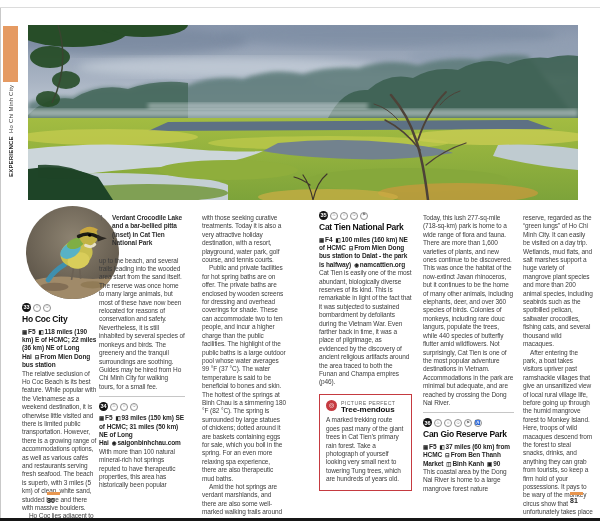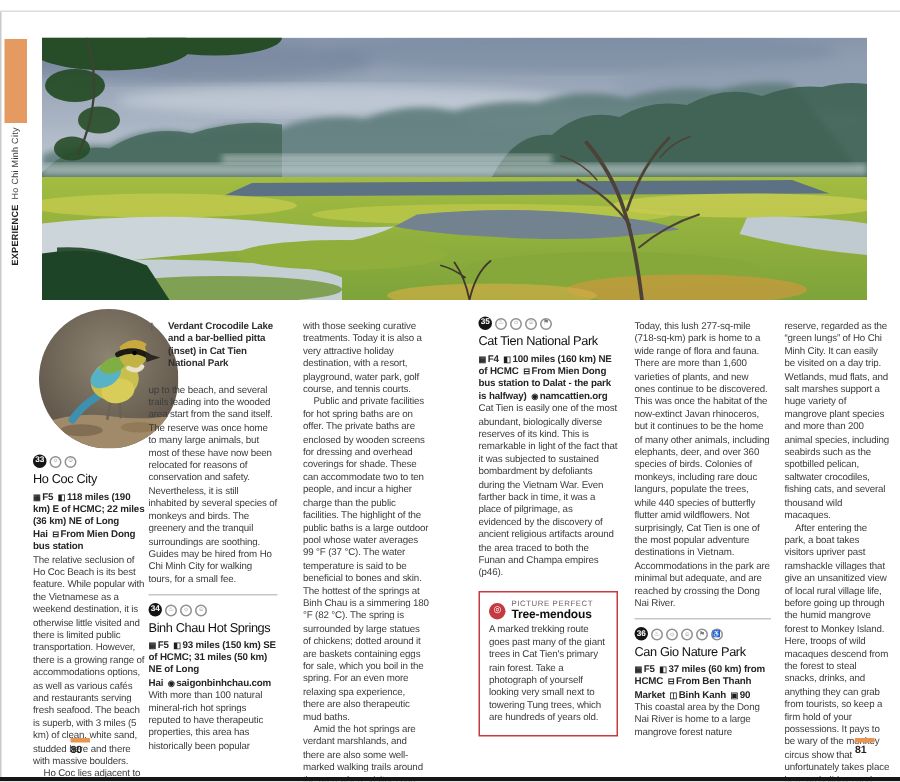--- a/index.html
+++ b/index.html
@@ -20,27 +20,27 @@
   #col2{left:99px;top:214px;width:86px}
   #col3{left:202px;top:214px;width:84px}
   #col4{left:319px;top:211px;width:93px}
   #col5{left:423px;top:214px;width:91px}
   #col6{left:523px;top:214px;width:70px}
   .caption{position:relative;padding-left:13px;font-weight:bold;color:#2f2f2f;margin-bottom:9px}
   .caption .arr{position:absolute;left:0;top:-1px;font-size:9px;font-weight:normal;color:#555}
   .mrow{display:flex;align-items:center;gap:2px;margin:0 0 3px}
   .num{width:9px;height:9px;border-radius:50%;background:#141414;color:#fff;font-size:5.5px;font-weight:bold;display:flex;align-items:center;justify-content:center;flex:none}
   .amen{width:8px;height:8px;border-radius:50%;border:1px solid #8f8f8f;color:#7a7a7a;font-size:4.5px;display:flex;align-items:center;justify-content:center;flex:none;box-sizing:border-box}
-  .etitle{font-size:8.5px;line-height:9.5px;font-weight:normal;color:#101010;letter-spacing:-.25px;margin:0 0 3px}
+  .etitle{font-size:8.5px;line-height:9.5px;font-weight:bold;color:#101010;letter-spacing:-.25px;margin:0 0 3px}
   .info{font-weight:bold;color:#262626;margin:0 0 4px}
   .ig{font-size:5.5px;color:#1d1d1d;margin-right:1px}
   .it{margin-right:3px}
   .rule{border:0;border-top:1px solid #c6c6c6;margin:5px 0}
   .ppbox{border:1.2px solid #c53a40;padding:5px 6px 6px;margin-top:7px}
-  .pp-head{display:flex;gap:4px;align-items:center;margin-bottom:2px}
+  .pp-head{display:flex;gap:4px;align-items:flex-start;margin-bottom:2px}
   .pp-cam{width:11px;height:11px;border-radius:50%;background:#c53a40;color:#fff;font-size:6px;display:flex;align-items:center;justify-content:center;flex:none}
   .pp-eyebrow{font-size:5.2px;letter-spacing:.4px;color:#666;line-height:6px}
   .pp-title{font-size:8px;font-weight:bold;color:#101010;line-height:8.5px}
   .foot{position:absolute;font-size:7px;font-weight:bold;color:#222}
   .dash{width:13px;height:2.5px;background:#e8964f;margin-bottom:2px}
   #footL{left:47px;top:492px}
   #footR{left:570px;top:492px}
 </style>
 </head>
 <body>
@@ -168,21 +168,20 @@
       <span>Verdant Crocodile Lake and a bar-bellied pitta (inset) in Cat Tien National Park</span>
     </div>
     <p>up to the beach, and several trails leading into the wooded area start from the sand itself. The reserve was once home to many large animals, but most of these have now been relocated for reasons of conservation and safety. Nevertheless, it is still inhabited by several species of monkeys and birds. The greenery and the tranquil surroundings are soothing. Guides may be hired from Ho Chi Minh City for walking tours, for a small fee.</p>
     <hr class="rule">
     <div class="mrow">
       <span class="num">34</span>
       <span class="amen">♨</span>
       <span class="amen">☼</span>
       <span class="amen">☺</span>
     </div>
-    <h3 class="etitle">Binh Chau Hot Springs</h3>
     <p class="info"><span class="ig">▦</span><span class="it">F5</span><span class="ig">◧</span><span class="it">93 miles (150 km) SE of HCMC; 31 miles (50 km) NE of Long Hai</span><span class="ig">◉</span><span class="it">saigonbinhchau.com</span></p>
     <p>With more than 100 natural mineral-rich hot springs reputed to have therapeutic properties, this area has historically been popular</p>
   </div>
 
   <div class="col" id="col3">
     <p>with those seeking curative treatments. Today it is also a very attractive holiday destination, with a resort, playground, water park, golf course, and tennis courts.</p>
     <p class="indent">Public and private facilities for hot spring baths are on offer. The private baths are enclosed by wooden screens for dressing and overhead coverings for shade. These can accommodate two to ten people, and incur a higher charge than the public facilities. The highlight of the public baths is a large outdoor pool whose water averages 99 °F (37 °C). The water temperature is said to be beneficial to bones and skin. The hottest of the springs at Binh Chau is a simmering 180 °F (82 °C). The spring is surrounded by large statues of chickens; dotted around it are baskets containing eggs for sale, which you boil in the spring. For an even more relaxing spa experience, there are also therapeutic mud baths.</p>
     <p class="indent">Amid the hot springs are verdant marshlands, and there are also some well-marked walking trails around the area where visitors can take a stroll.</p>
   </div>
 
@@ -213,21 +212,21 @@
     <p>Today, this lush 277-sq-mile (718-sq-km) park is home to a wide range of flora and fauna. There are more than 1,600 varieties of plants, and new ones continue to be discovered. This was once the habitat of the now-extinct Javan rhinoceros, but it continues to be the home of many other animals, including elephants, deer, and over 360 species of birds. Colonies of monkeys, including rare douc langurs, populate the trees, while 440 species of butterfly flutter amid wildflowers. Not surprisingly, Cat Tien is one of the most popular adventure destinations in Vietnam. Accommodations in the park are minimal but adequate, and are reached by crossing the Dong Nai River.</p>
     <hr class="rule">
     <div class="mrow">
       <span class="num">36</span>
       <span class="amen">♨</span>
       <span class="amen">☼</span>
       <span class="amen">☺</span>
       <span class="amen">⚑</span>
       <span class="amen">♿</span>
     </div>
-    <h3 class="etitle">Can Gio Nature Park</h3>
+    <h3 class="etitle">Can Gio Reserve Park</h3>
     <p class="info"><span class="ig">▦</span><span class="it">F5</span><span class="ig">◧</span><span class="it">37 miles (60 km) from HCMC</span><span class="ig">⊟</span><span class="it">From Ben Thanh Market</span><span class="ig">◫</span><span class="it">Binh Kanh</span><span class="ig">▣</span><span class="it">90</span></p>
     <p>This coastal area by the Dong Nai River is home to a large mangrove forest nature</p>
   </div>
 
   <div class="col" id="col6">
     <p>reserve, regarded as the “green lungs” of Ho Chi Minh City. It can easily be visited on a day trip. Wetlands, mud flats, and salt marshes support a huge variety of mangrove plant species and more than 200 animal species, including seabirds such as the spotbilled pelican, saltwater crocodiles, fishing cats, and several thousand wild macaques.</p>
     <p class="indent">After entering the park, a boat takes visitors upriver past ramshackle villages that give an unsanitized view of local rural village life, before going up through the humid mangrove forest to Monkey Island. Here, troops of wild macaques descend from the forest to steal snacks, drinks, and anything they can grab from tourists, so keep a firm hold of your possessions. It pays to be wary of the monkey circus show that unfortunately takes place here on holidays and weekends, which has been widely denounced by wildlife experts and animal advocates. The boat continues through the waterways to reach the interesting reconstructed Vietcong Rung Sac guerilla camp.</p>
   </div>
 
   <div class="foot" id="footL">

